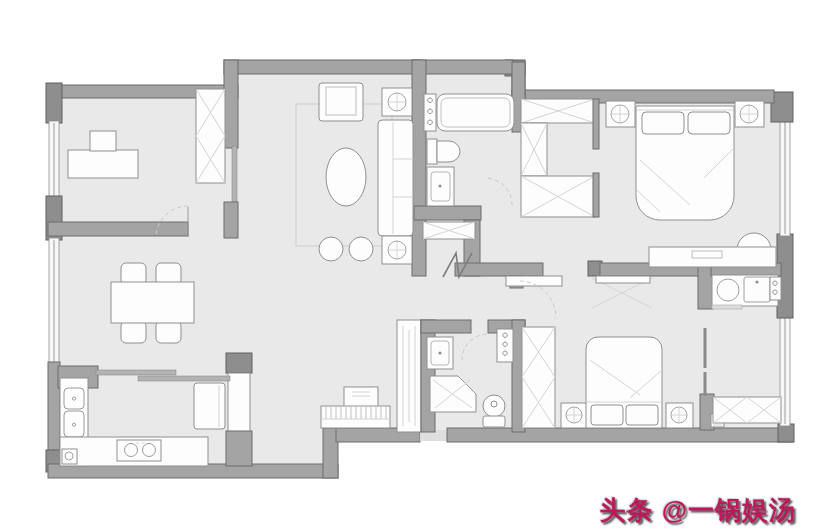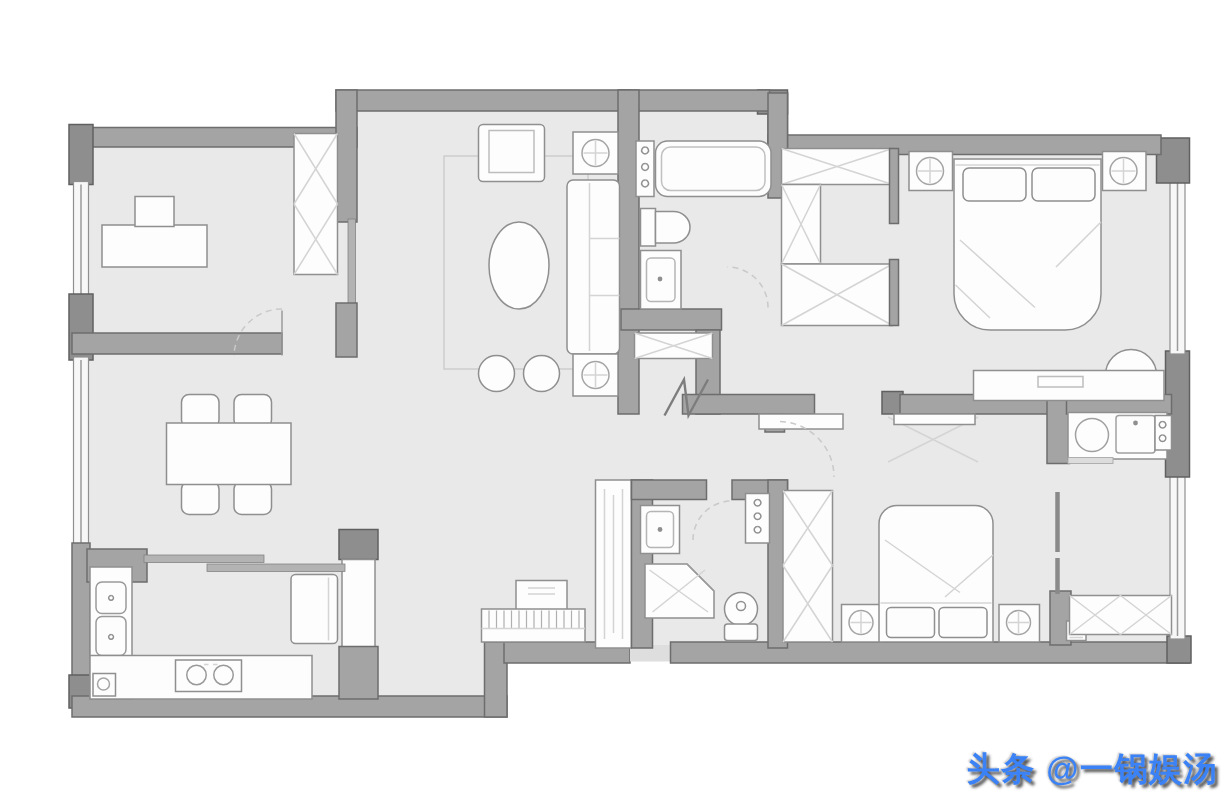--- a/index.html
+++ b/index.html
@@ -10,22 +10,22 @@
   .fl{fill:#e9e9e9;stroke:none;}
   .wa{fill:#a4a4a4;stroke:#6d6d6d;stroke-width:1;}
   .wd{fill:#8e8e8e;stroke:#606060;stroke-width:1;}
   .wn{fill:#f7f7f7;stroke:#8f8f8f;stroke-width:0.8;}
   .fu{fill:#fdfdfd;stroke:#8f8f8f;stroke-width:1;}
   .li{fill:none;stroke:#d4d4d4;stroke-width:1;}
   .da{fill:none;stroke:#c9c9c9;stroke-width:1;stroke-dasharray:4 3;}
   .sl{fill:#b3b3b3;stroke:#7f7f7f;stroke-width:0.5;}
   .th{fill:#dedede;stroke:none;}
   .gl{fill:none;stroke:#9a9a9a;stroke-width:1;}
-  .watermark{position:absolute;right:5px;bottom:4px;font-weight:bold;font-size:22px;
-             letter-spacing:1px;color:#3b82f6;
+  .watermark{position:absolute;right:21px;bottom:4px;font-weight:bold;font-size:26px;
+             letter-spacing:1px;color:#be185d;
              text-shadow:2px 2px 2px rgba(40,40,40,0.8), -1px -1px 1px rgba(120,120,120,0.35);}
 </style>
 </head>
 <body>
 
 <div class="stage">
   <svg width="817" height="532" xmlns="http://www.w3.org/2000/svg" viewBox="0 0 817 532">
       <rect x="55" y="90" width="283" height="380" class="fl"></rect>
       <rect x="228" y="66" width="197" height="368" class="fl"></rect>
       <rect x="415" y="66" width="110" height="368" class="fl"></rect>

